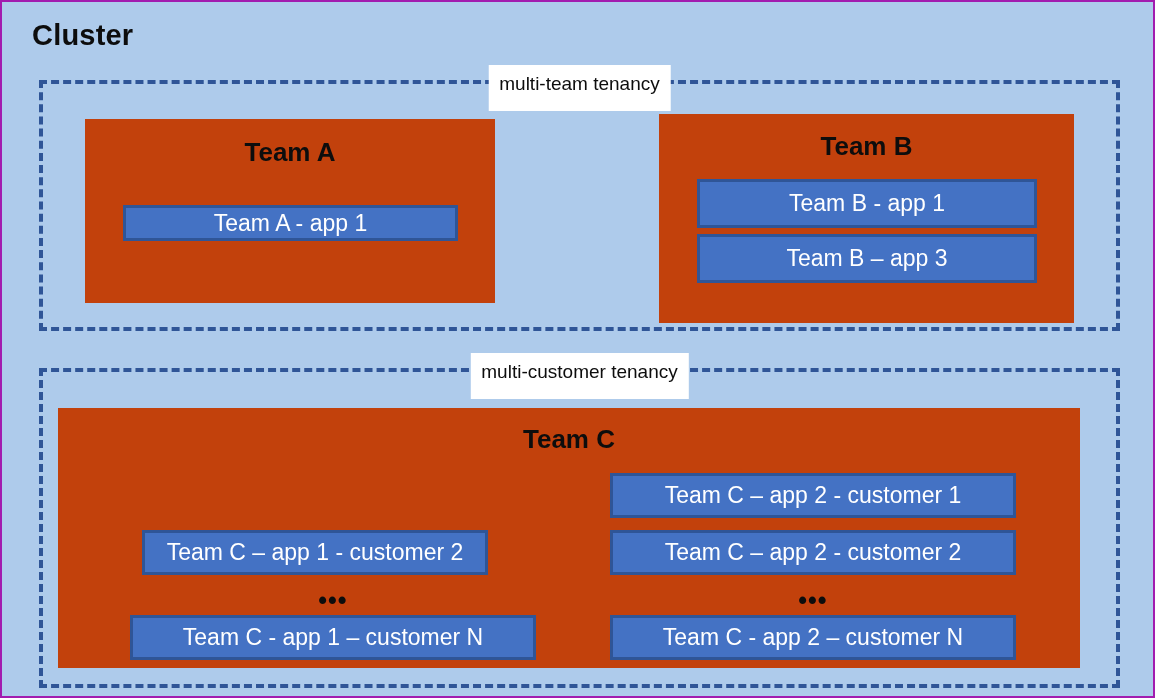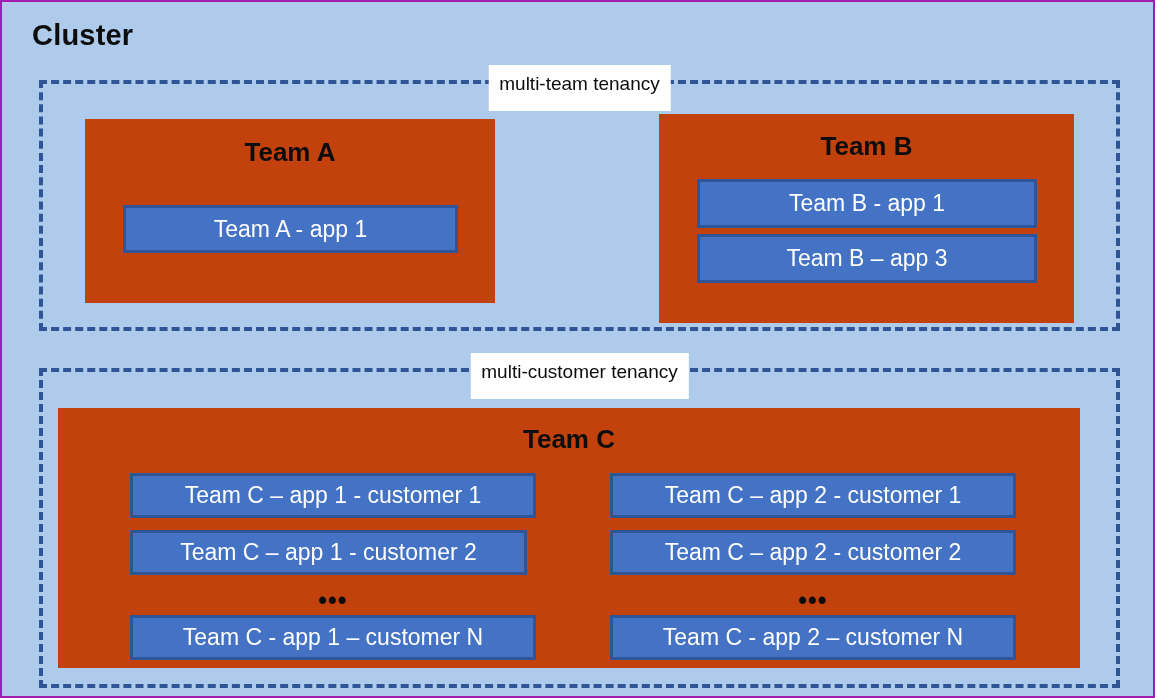--- a/index.html
+++ b/index.html
@@ -111,29 +111,29 @@
     border: 3px solid #2f5597;
     color: #ffffff;
     display: flex;
     align-items: center;
     justify-content: center;
     font-size: 23px;
     white-space: nowrap;
   }
 
   
-  #team-a-app-1 { left: 38px; top: 86px; width: 335px; height: 48px; }
+  #team-a-app-1 { left: 38px; top: 86px; width: 335px; height: 36px; }
 
   
   #team-b-app-1 { left: 38px; top: 65px; width: 340px; height: 49px; }
   #team-b-app-2 { left: 38px; top: 120px; width: 340px; height: 49px; }
 
   
   #team-c-app1-cust1 { left: 72px; top: 65px; width: 406px; height: 45px; }
-  #team-c-app1-cust2 { left: 72px; top: 122px; width: 397px; height: 45px; }
+  #team-c-app1-cust2 { left: 84px; top: 122px; width: 346px; height: 45px; }
   #team-c-app1-custN { left: 72px; top: 207px; width: 406px; height: 45px; }
 
   
   #team-c-app2-cust1 { left: 552px; top: 65px; width: 406px; height: 45px; }
   #team-c-app2-cust2 { left: 552px; top: 122px; width: 406px; height: 45px; }
   #team-c-app2-custN { left: 552px; top: 207px; width: 406px; height: 45px; }
 
   
   .ellipsis {
     position: absolute;
@@ -172,21 +172,20 @@
   </div>
 
   <div class="tenancy-group" id="group-multi-customer">
 
     <div class="tenancy-label">multi-customer tenancy</div>
   </div>
 
   <div class="team-box" id="team-c-box">
     <div class="team-title">Team C</div>
 
-    <div class="app-box" id="team-c-app1-cust1">Team C – app 1 - customer 1</div>
     <div class="app-box" id="team-c-app1-cust2">Team C – app 1 - customer 2</div>
     <div class="ellipsis" id="ellipsis-col-1">•••</div>
     <div class="app-box" id="team-c-app1-custN">Team C - app 1 – customer N</div>
 
     <div class="app-box" id="team-c-app2-cust1">Team C – app 2 - customer 1</div>
     <div class="app-box" id="team-c-app2-cust2">Team C – app 2 - customer 2</div>
     <div class="ellipsis" id="ellipsis-col-2">•••</div>
     <div class="app-box" id="team-c-app2-custN">Team C - app 2 – customer N</div>
   </div>
 

